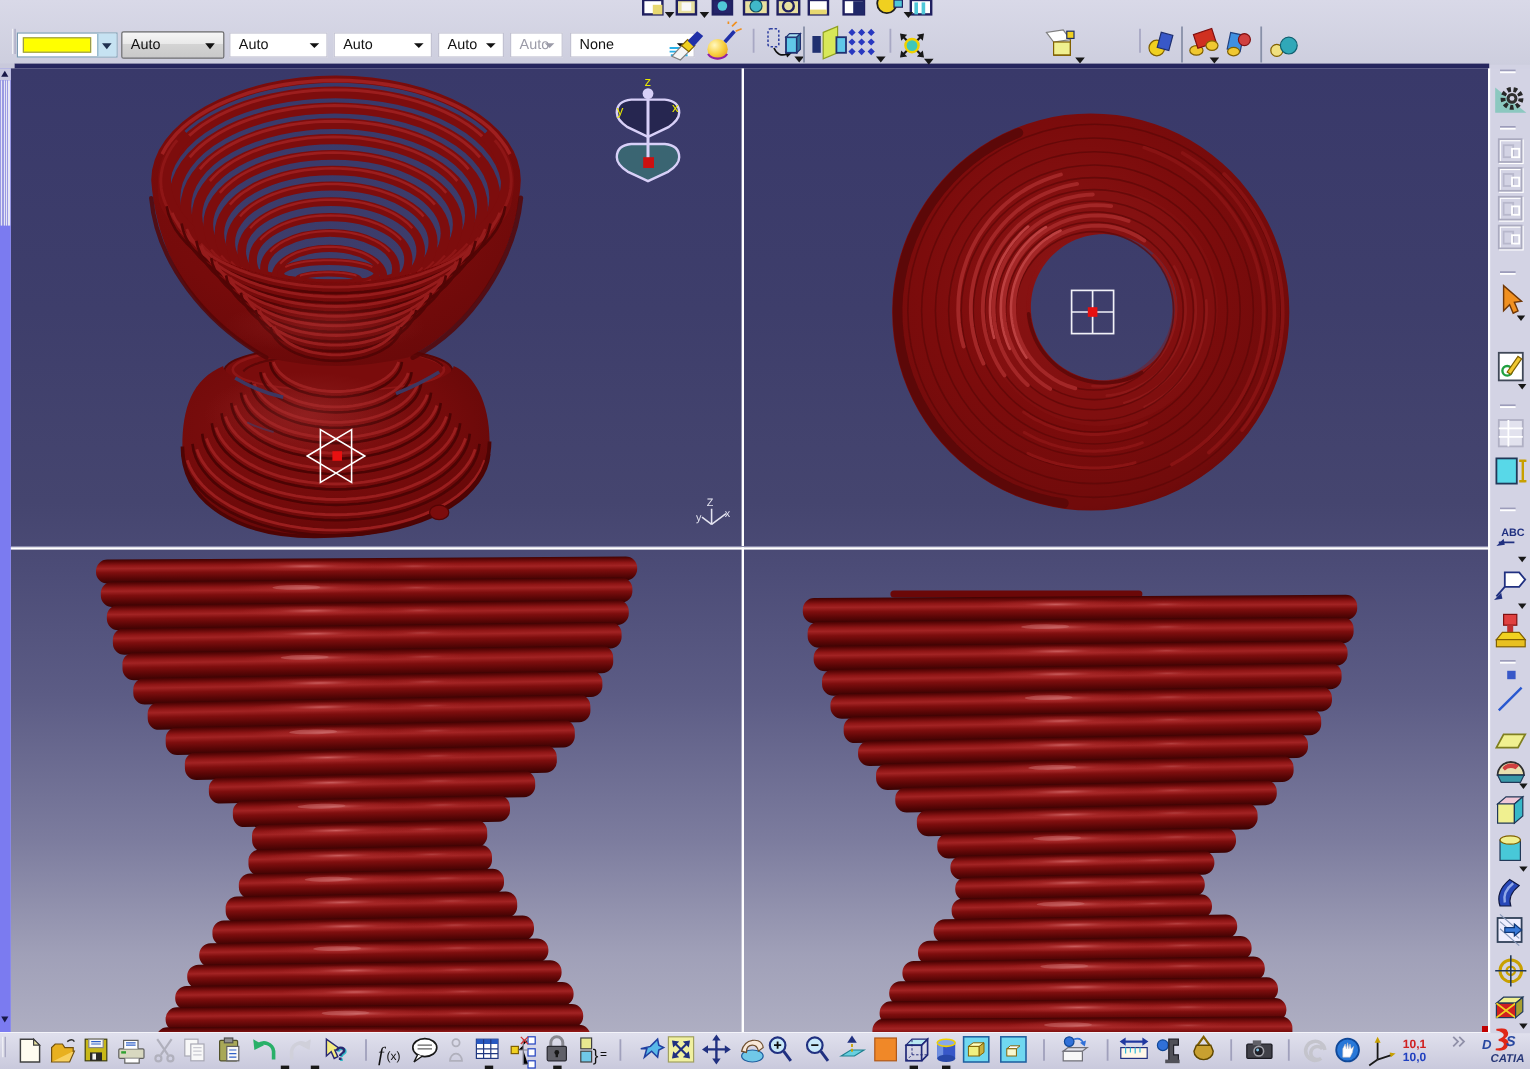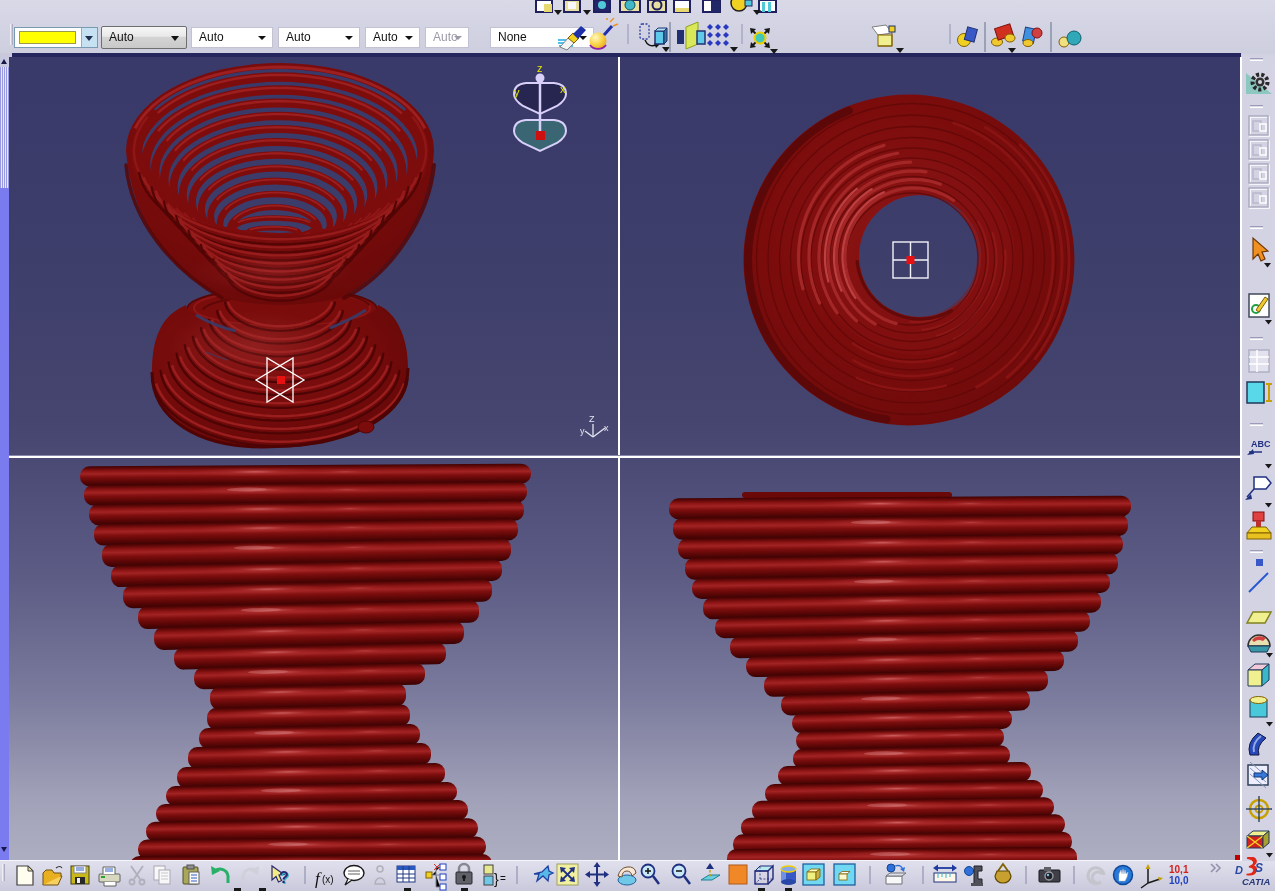--- a/index.html
+++ b/index.html
@@ -40,21 +40,21 @@
 <div class="grip" style="left:10px;top:24px;height:21px"></div>
 <div class="a" style="left:14px;top:27px;width:84px;height:21px;background:#fff;border:1px solid #7a9ab2"></div>
 <div class="a" style="left:19px;top:31px;width:57px;height:13px;background:#ffff00;border:1px solid #9a9a50"></div>
 <div class="a" style="left:81px;top:28px;width:16px;height:19px;background:#c6e2f2;border-left:1px solid #8ab0c6"></div>
 <div class="a" style="left:85px;top:36px;width:0;height:0;border-left:4px solid transparent;border-right:4px solid transparent;border-top:5px solid #203050"></div>
 <div class="a" style="left:101px;top:26px;width:86px;height:23px;border:1px solid #6e6e6e;border-radius:2px;background:linear-gradient(#f6f6f6,#e9e9e9 45%,#d4d4d4 46%,#c9c9c9);font-size:12px;color:#111;line-height:21px;padding-left:7px">Auto<span style="position:absolute;right:7px;top:9px;width:0;height:0;border-left:4px solid transparent;border-right:4px solid transparent;border-top:5px solid #111"></span></div>
 <div class="cb" style="left:191px;width:82px;color:#121212">Auto<span class="ar" style="border-top-color:#111"></span></div>
 <div class="cb" style="left:278px;width:82px;color:#121212">Auto<span class="ar" style="border-top-color:#111"></span></div>
 <div class="cb" style="left:365px;width:55px;color:#121212">Auto<span class="ar" style="border-top-color:#111"></span></div>
 <div class="cb" style="left:425px;width:44px;color:#9b9ba8">Auto<span class="ar" style="border-top-color:#9b9ba8"></span></div>
-<div class="cb" style="left:490px;width:104px;color:#121212">None<span class="ar" style="border-top-color:#111"></span></div>
+<div class="cb" style="left:475px;width:104px;color:#121212">None<span class="ar" style="border-top-color:#111"></span></div>
 <svg class="a" style="left:556px;top:18px" width="534" height="36" viewBox="556 18 534 36">
     <g>
       <line x1="558" y1="40" x2="569" y2="40" stroke="#28b0e8" stroke-width="1.6"></line>
       <line x1="558" y1="43" x2="571" y2="43" stroke="#28b0e8" stroke-width="1.6"></line>
       <line x1="559" y1="46" x2="573" y2="46" stroke="#28b0e8" stroke-width="1.6"></line>
       <path d="M560,47 L569,37 L575,42 L567,50 Z" fill="#f4f4f4" stroke="#808080" stroke-width="1"></path>
       <path d="M568,38 L573,33 L579,38 L574,43 Z" fill="#f0d020" stroke="#806000" stroke-width="1"></path>
       <path d="M573,34 L581,26 L586,30 L578,39 Z" fill="#2030a8"></path>
     </g>
     <defs>

